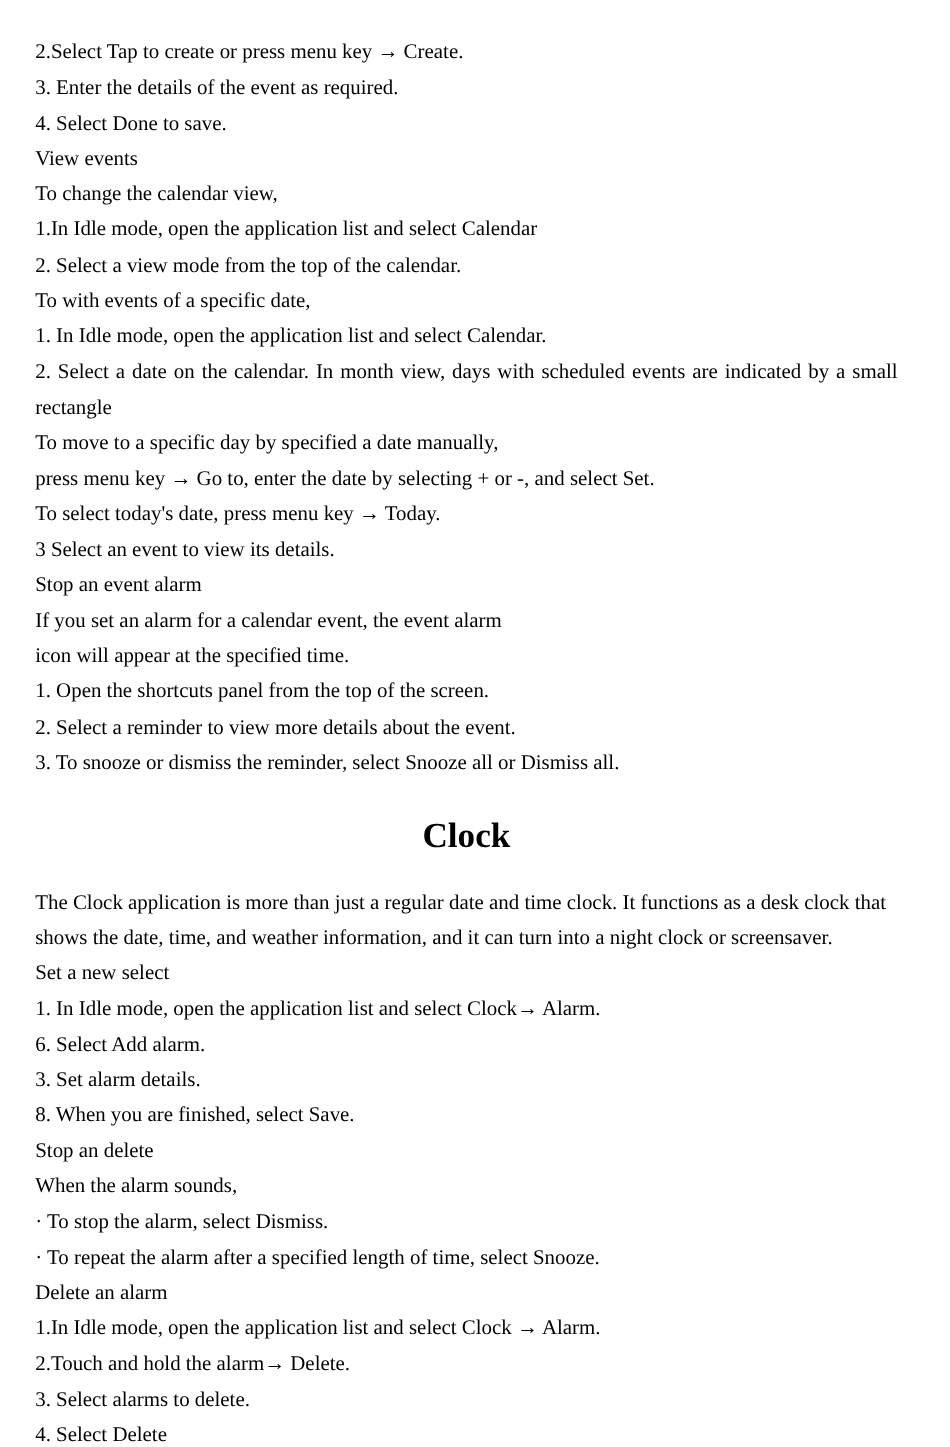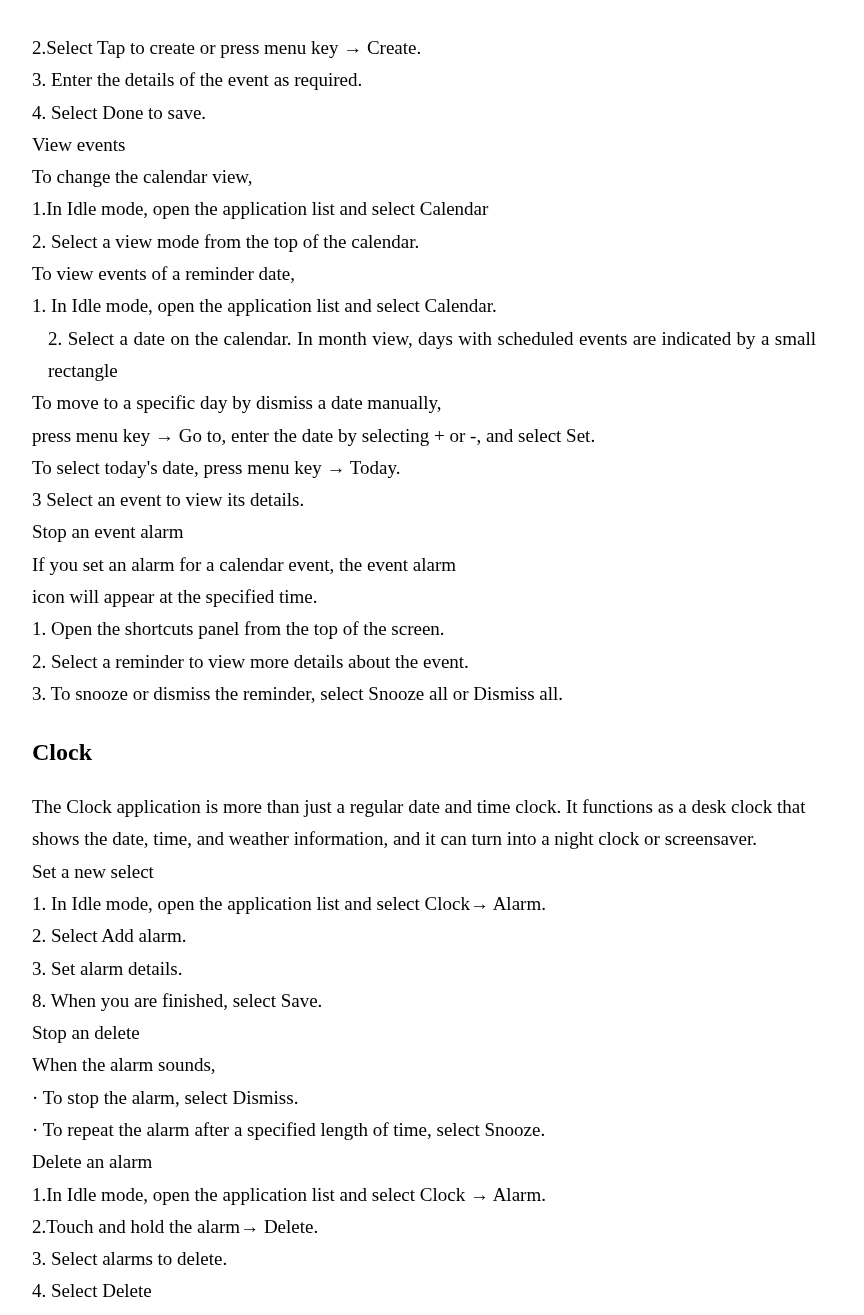--- a/index.html
+++ b/index.html
@@ -13,59 +13,59 @@
       box-sizing: border-box;
     }
     p {
       margin: 0;
     }
     .bold {
       font-weight: normal;
     }
     h1 {
       font-family: "Times New Roman", Times, serif;
-      font-size: 24px;
+      font-size: 32px;
       font-weight: bold;
       margin: 22px 0 18px 0;
+      text-align: center;
     }
     .justify {
       text-align: justify;
-      margin-left: 16px;
     }
   </style>
 </head>
 <body>
 
 <p>2.Select Tap to create or press menu key  →  Create.</p>
 <p>3. Enter the details of the event as required.</p>
 <p>4. Select Done to save.</p>
 <p class="bold">View events</p>
 <p>To change the calendar view,</p>
 <p>1.In Idle mode, open the application list and select Calendar</p>
 <p>2. Select a view mode from the top of the calendar.</p>
-<p>To view events of a reminder date,</p>
+<p>To with events of a specific date,</p>
 <p>1. In Idle mode, open the application list and select Calendar.</p>
 <p class="justify">2. Select a date on the calendar. In month view, days with scheduled events are indicated by a small rectangle</p>
-<p>To move to a specific day by dismiss a date manually,</p>
+<p>To move to a specific day by specified a date manually,</p>
 <p>press menu key  →  Go to, enter the date by selecting + or -, and select Set.</p>
 <p>To select today's date, press menu key  →  Today.</p>
 <p>3 Select an event to view its details.</p>
 <p class="bold">Stop an event alarm</p>
 <p>If you set an alarm for a calendar event, the event alarm</p>
 <p>icon will appear at the specified time.</p>
 <p>1. Open the shortcuts panel from the top of the screen.</p>
 <p>2. Select a reminder to view more details about the event.</p>
 <p><span>3. To snooze or dismiss the reminder, select </span><span class="bold">Snooze all</span><span> or </span><span class="bold">Dismiss all</span><span>.</span></p>
 
 <h1>Clock</h1>
 
 <p>The Clock application is more than just a regular date and time clock. It functions as a desk clock that shows the date, time, and weather information, and it can turn into a night clock or screensaver.</p>
 <p class="bold">Set a new select</p>
 <p>1. In Idle mode, open the application list and select Clock→  Alarm.</p>
-<p>2. Select Add alarm.</p>
+<p>6. Select Add alarm.</p>
 <p>3. Set alarm details.</p>
 <p>8. When you are finished, select Save.</p>
 <p class="bold">Stop an delete</p>
 <p>When the alarm sounds,</p>
 <p><span>· To stop the alarm, select </span><span class="bold">Dismiss</span><span>.</span></p>
 <p><span>· To repeat the alarm after a specified length of time, select </span><span class="bold">Snooze</span><span>.</span></p>
 <p class="bold">Delete an alarm</p>
 <p>1.In Idle mode, open the application list and select Clock  →  Alarm.</p>
 <p>2.Touch and hold the alarm→  Delete.</p>
 <p>3. Select alarms to delete.</p>

